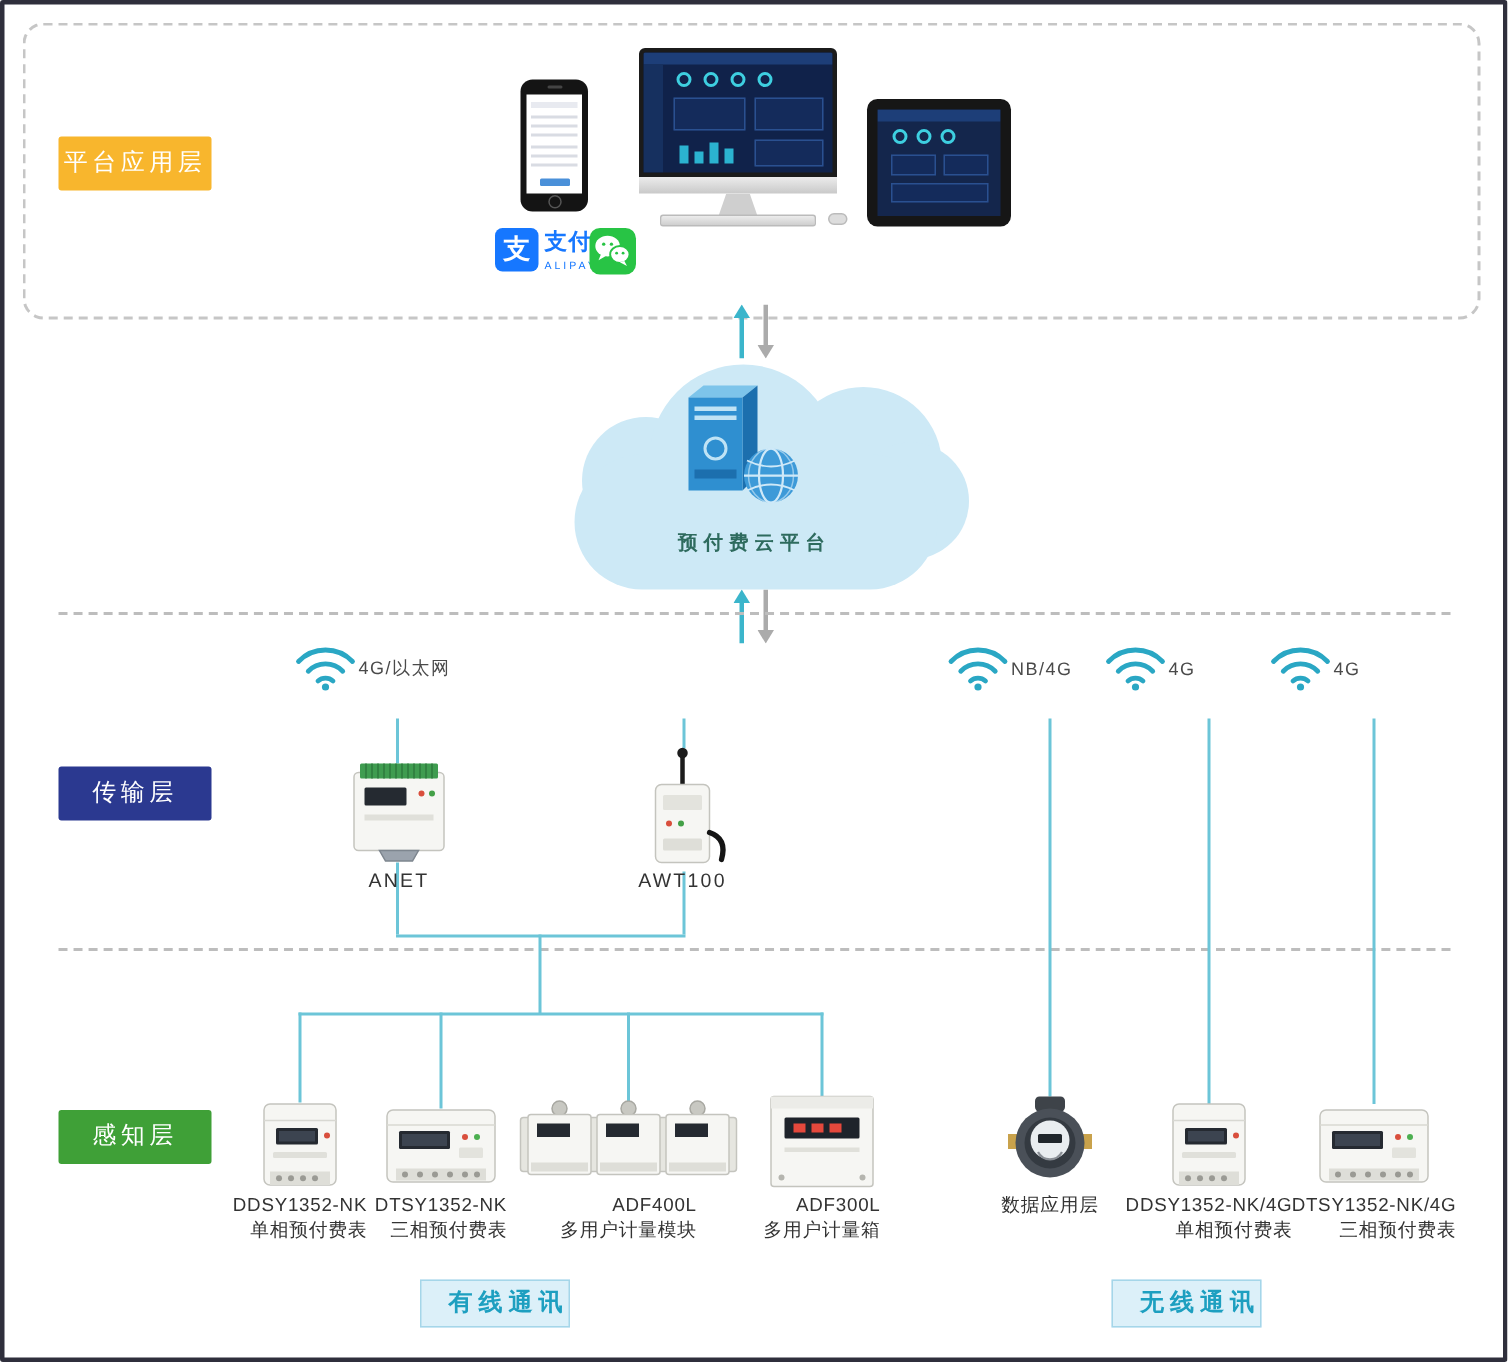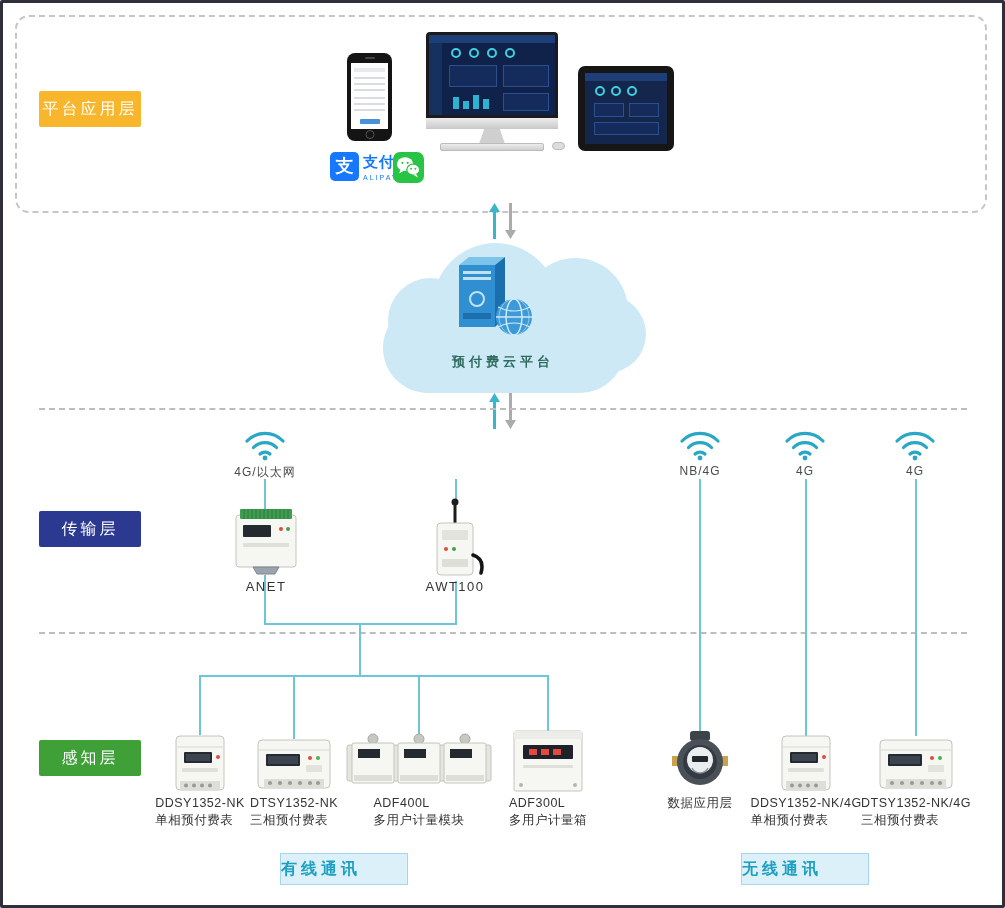--- a/index.html
+++ b/index.html
@@ -4,25 +4,25 @@
 <style>
   *{margin:0;padding:0;box-sizing:border-box}
   body{width:1005px;height:908px;font-family:"Liberation Sans","DejaVu Sans",sans-serif;background:#fff}
   #canvas{position:relative;width:1005px;height:908px;background:#fff;border:3px solid #2F2F3C;border-radius:2px;overflow:hidden}
   .abs{position:absolute}
   .platform-box{position:absolute;left:12px;top:12px;width:972px;height:198px;border:2px dashed #C6C6C6;border-radius:14px}
   .layer-tag{position:absolute;width:102px;height:36px;line-height:36px;text-align:center;color:#fff;font-size:16px;letter-spacing:3px;border-radius:2px}
   .dashline{position:absolute;height:0;border-top:2px dashed #BDBDBD}
   .vline{position:absolute;width:2px;background:#6CC5D8}
   .hline{position:absolute;height:2px;background:#6CC5D8}
-  .wifi{position:absolute;transform:translateX(-50%);display:flex;flex-direction:column;align-items:center;width:140px}
+  .wifi{position:absolute;transform:translateX(-50%);display:flex;flex-direction:row;align-items:center;width:140px}
   .wifi-label{margin-top:3px;font-size:12px;color:#4a4a4a;letter-spacing:1px;white-space:nowrap}
   .gw-label{position:absolute;transform:translateX(-50%);font-size:13px;color:#333;letter-spacing:1.5px}
-  .dev-label{position:absolute;transform:translateX(-50%);text-align:left;font-size:12.5px;line-height:17px;color:#333;letter-spacing:.5px;white-space:nowrap}
-  .comm-box{position:absolute;width:128px;height:32px;line-height:30px;text-align:left;background:#DCF0F9;border:1px solid #A5D6E9;color:#1D9FC0;font-size:16px;font-weight:bold;letter-spacing:4px}
+  .dev-label{position:absolute;transform:translateX(-50%);text-align:right;font-size:12.5px;line-height:17px;color:#333;letter-spacing:.5px;white-space:nowrap}
+  .comm-box{position:absolute;width:100px;height:32px;line-height:30px;text-align:right;background:#DCF0F9;border:1px solid #A5D6E9;color:#1D9FC0;font-size:16px;font-weight:bold;letter-spacing:4px}
   
   .cloud-puff{position:absolute;background:#CDE9F6;border-radius:50%}
   .cloud-base{position:absolute;background:#CDE9F6;border-radius:46px}
   .cloud-title{position:absolute;transform:translateX(-50%);font-size:13px;font-weight:bold;color:#2E6B5E;letter-spacing:4px;white-space:nowrap}
   
   .phone{position:absolute;left:344px;top:50px;width:45px;height:88px;background:#141414;border-radius:8px;padding:10px 4px 12px}
   .phone::before{content:"";position:absolute;left:50%;top:4px;transform:translateX(-50%);width:10px;height:2px;background:#444;border-radius:1px}
   .phone::after{content:"";position:absolute;left:50%;bottom:2px;transform:translateX(-50%);width:7px;height:7px;border:1px solid #555;border-radius:50%}
   .phone-screen{position:relative;width:100%;height:100%;background:#fff;overflow:hidden}
   .pline{position:absolute;left:3px;right:3px;height:2px;background:#D9DCE3}

